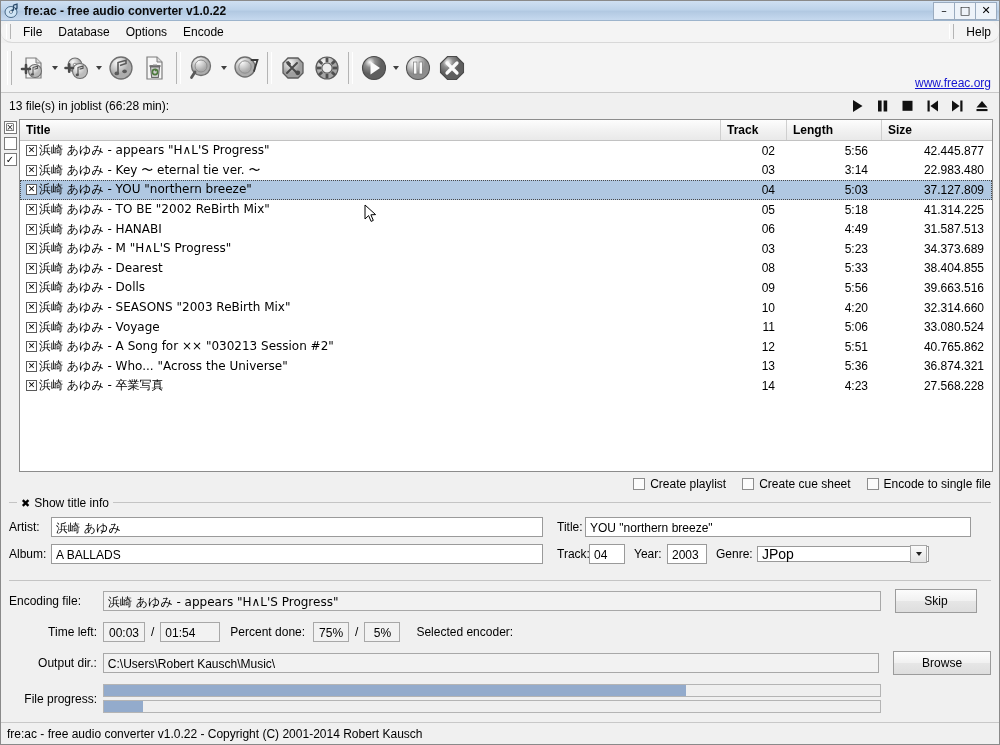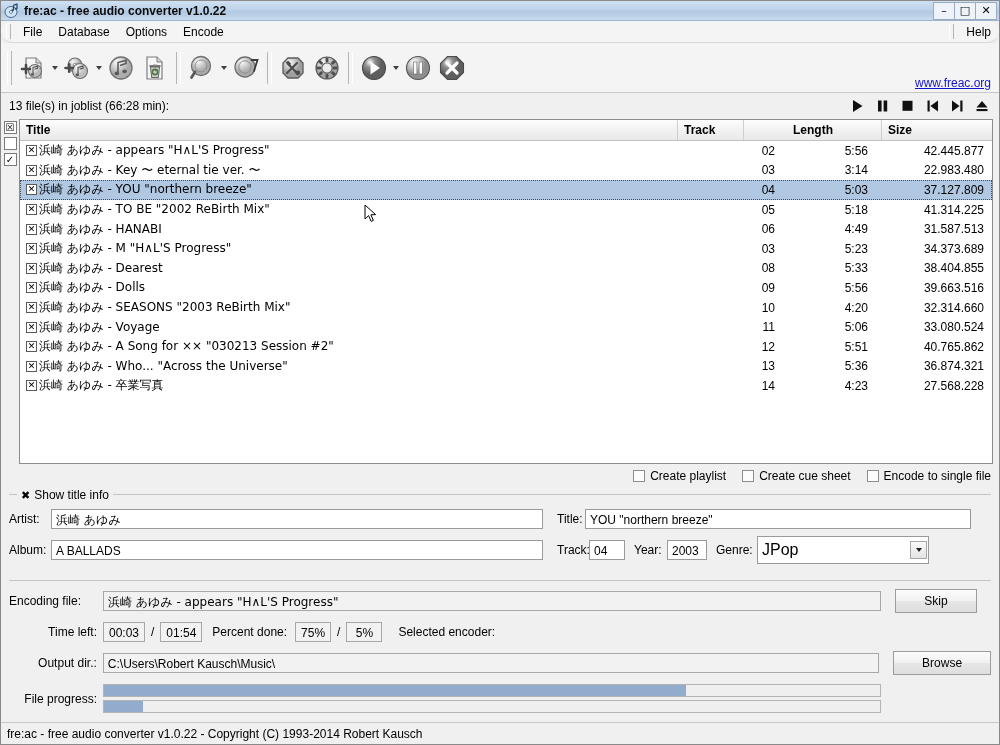--- a/index.html
+++ b/index.html
@@ -68,21 +68,21 @@
     min-width:0;box-sizing:border-box;}
   .hdr{display:flex;height:21px;flex:0 0 21px;
     background:linear-gradient(to bottom,#fdfdfd 0%,#f2f2f2 50%,#e9e9e9 100%);
     border-bottom:1px solid #c2c2c2;box-sizing:border-box;}
   .hdr-cell{font-size:12px;font-weight:bold;display:flex;align-items:center;
     padding-left:6px;box-sizing:border-box;border-right:1px solid #cfcfcf;cursor:default;
     white-space:nowrap;}
   .hdr-cell:last-child{border-right:none;}
   .c-title{flex:1 1 auto;min-width:0;}
   .c-track{flex:0 0 66px;}
-  .c-length{flex:0 0 95px;margin-left:43px;}
+  .c-length{flex:0 0 95px;}
   .c-size{flex:0 0 110px;}
   .rows{flex:1;overflow:hidden;}
   .row{display:flex;height:19.6px;align-items:center;font-size:12px;white-space:nowrap;
     cursor:default;box-sizing:border-box;}
   .row.sel{background:#b0c8e2;outline:1px dotted #4a4a4a;outline-offset:-1px;}
   .cell{padding-left:6px;box-sizing:border-box;overflow:hidden;}
   .cell-title{flex:1 1 auto;min-width:0;display:flex;align-items:center;gap:2px;}
   .cell-track{flex:0 0 66px;text-align:right;padding-right:12px;padding-left:0;}
   .cell-length{flex:0 0 95px;text-align:right;padding-right:14px;padding-left:0;}
   .cell-size{flex:0 0 110px;text-align:right;padding-right:8px;padding-left:0;}
@@ -104,22 +104,22 @@
   .gl-line{width:8px;border-top:1px solid #c4c4c4;height:1px;}
   .group-title{display:flex;align-items:center;gap:4px;font-size:12px;padding:0 4px;
     white-space:nowrap;cursor:default;}
   .gcheck{font-family:"DejaVu Sans",sans-serif;font-size:11px;font-weight:bold;}
   .gr-line{flex:1;border-top:1px solid #c4c4c4;height:1px;}
   .fields{padding:7px 0 5px 0;}
   .frow{display:flex;align-items:center;margin-bottom:7px;gap:0;}
   .flabel{font-size:12px;white-space:nowrap;text-align:left;}
   .inp{border:1px solid #9a9a9a;background:#fff;height:20px;line-height:20px;font-size:12px;
     padding:0 4px;box-sizing:border-box;overflow:hidden;white-space:nowrap;color:#000;}
-  .combo{border:1px solid #9a9a9a;background:#fff;height:28px;display:flex;align-items:center;
-    box-sizing:border-box;font-size:16px;}
+  .combo{border:1px solid #9a9a9a;background:#fff;height:16px;display:flex;align-items:center;
+    box-sizing:border-box;font-size:14px;}
   .combo-val{flex:1;padding:0 4px;line-height:20px;overflow:hidden;white-space:nowrap;}
   .combo-btn{width:17px;height:18px;margin-right:1px;background:linear-gradient(to bottom,#fafafa,#e4e4e4);
     border:1px solid #a8a8a8;display:flex;align-items:center;justify-content:center;box-sizing:border-box;cursor:default;}
   .combo-btn:after{content:"";border-left:3.5px solid transparent;border-right:3.5px solid transparent;
     border-top:4px solid #202020;display:block;}
 
   
   .sep-line{border-top:1px solid #c4c4c4;margin:4px 8px 0 8px;}
   .enc{padding:8px 8px 0 8px;}
   .erow{display:flex;align-items:center;margin-bottom:9px;}
@@ -593,21 +593,21 @@
     <div class="erow">
       <span class="flabel" style="width:94px">Encoding file:</span>
       <span class="ro jp" style="width:778px">浜崎 あゆみ - appears "H∧L'S Progress"</span>
       <span class="btn" style="width:82px;margin-left:14px">Skip</span>
     </div>
 
     <div class="erow">
       <span class="flabel" style="width:94px;text-align:right;padding-right:6px;box-sizing:border-box">Time left:</span>
       <span class="ro" style="width:42px;text-align:center">00:03</span>
       <span style="padding:0 6px">/</span>
-      <span class="ro" style="width:42px;text-align:center">01:54</span>
+      <span class="ro" style="width:60px;">01:54</span>
       <span class="flabel" style="padding:0 8px 0 10px">Percent done:</span>
       <span class="ro" style="width:36px;text-align:center">75%</span>
       <span style="padding:0 6px">/</span>
       <span class="ro" style="width:36px;text-align:center">5%</span>
       <span class="flabel" style="padding:0 8px 0 16px">Selected encoder:</span>
     </div>
 
     <div class="erow">
       <span class="flabel" style="width:94px;text-align:right;padding-right:6px;box-sizing:border-box">Output dir.:</span>
       <span class="ro" style="width:778px">C:\Users\Robert Kausch\Music\</span>
@@ -621,21 +621,21 @@
           <span class="pfill" id="pf-file" style="display: block; width: 75%; background: rgb(147, 171, 204);"></span>
         </span>
         <span class="pbar">
           <span class="pfill" id="pf-total" style="display: block; width: 5%; background: rgb(147, 171, 204);"></span>
         </span>
       </span>
     </div>
   </div>
 
   <div class="statusbar">
-    <span>fre:ac - free audio converter v1.0.22 - Copyright (C) 1993-2014 Robert Kausch</span>
+    <span>fre:ac - free audio converter v1.0.22 - Copyright (C) 2001-2014 Robert Kausch</span>
   </div>
 
   <span class="cursor">
     <svg width="14" height="20" viewBox="0 0 14 20">
       <path d="M1 1 L1 15 L4.6 11.6 L7.1 17.4 L9.3 16.4 L6.9 10.8 L11.6 10.6 z" fill="#fff" stroke="#000" stroke-width="1"></path>
     </svg>
   </span>
 </div>
 
 </body></html>

